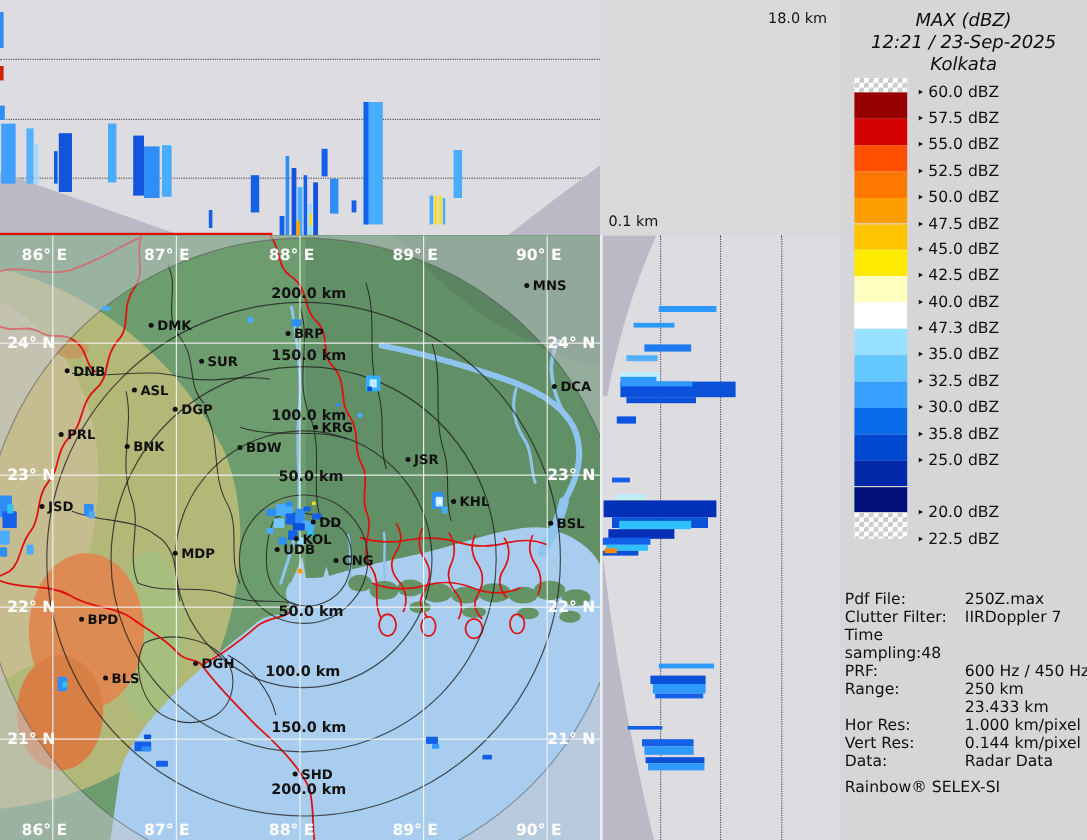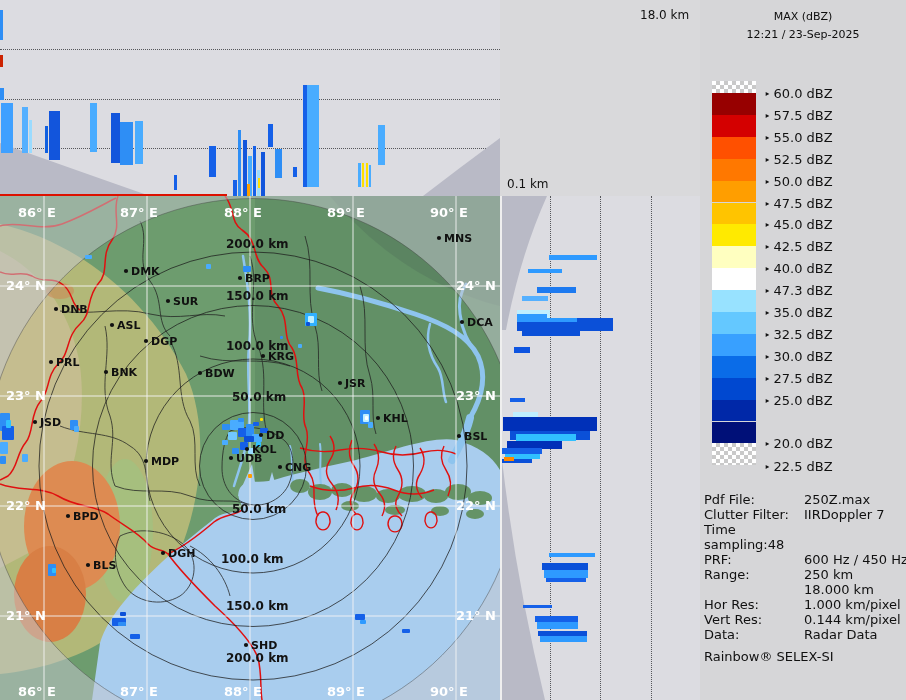--- a/index.html
+++ b/index.html
@@ -9,22 +9,22 @@
   #xsec-top{left:0;top:0;width:500px;height:196px;background:#dcdce1;}
   #xsec-right{left:502px;top:196px;width:198px;height:504px;background:#dcdce1;}
   #map-panel{left:0;top:196px;width:500px;height:504px;background:#6d9c6e;}
   #map-divider{position:absolute;left:500px;top:196px;width:2px;height:504px;background:#efefef;}
   #sidebar{position:absolute;left:700px;top:0;width:206px;height:700px;background:#d6d6d8;}
   .bar{position:absolute;}
   .hgrid{position:absolute;left:0;width:100%;height:0;border-top:1px dotted #55565a;}
   .vgrid{position:absolute;top:0;height:100%;width:0;border-left:1px dotted #55565a;}
   .axis-label{position:absolute;font-size:12px;color:#111;}
   #title-block{position:absolute;left:0;top:8px;width:206px;text-align:center;color:#0d0d0d;}
-  #title-block .t1{font-size:11px;line-height:18px;}
-  #legend{position:absolute;left:12px;top:80px;width:190px;height:400px;}
+  #title-block .t1{font-size:15px;line-height:18px;font-style:italic;}
+  #legend{position:absolute;left:12px;top:64px;width:190px;height:400px;}
   .swatch{position:absolute;left:0;width:44px;}
   .checker{background-color:#fff;background-image:linear-gradient(45deg,#c9c9c9 25%,transparent 25%,transparent 75%,#c9c9c9 75%),linear-gradient(45deg,#c9c9c9 25%,transparent 25%,transparent 75%,#c9c9c9 75%);background-size:8px 8px;background-position:0 0,4px 4px;}
   .legend-label{position:absolute;left:52px;transform:translateY(-50%);font-size:13px;color:#111;white-space:nowrap;}
   .legend-label::before{content:"\2023";margin-right:3px;font-size:11px;}
   #info{position:absolute;left:4px;top:492px;width:200px;font-size:13px;color:#101010;}
   .info-row{display:flex;line-height:15px;}
   .info-label{width:100px;flex:none;}
   .info-value{flex:1;white-space:nowrap;}
   #info-footer{margin-top:7px;line-height:15px;}
   svg text{font-family:"DejaVu Sans","Liberation Sans",sans-serif;}
@@ -367,20 +367,21 @@
           <circle cx="246" cy="449" r="2.1" fill="#111"></circle>
           <text x="251" y="453" fill="#101010" font-size="11">SHD</text>
         </g>
     </svg>
   </div>
 
   <div id="sidebar">
     <div id="title-block">
       <div class="t1">MAX (dBZ)</div>
       <div class="t1">12:21 / 23-Sep-2025</div>
+      <div class="t1">Kolkata</div>
     </div>
     <div id="legend">
         <div class="swatch checker" style="top:1px;height:12px;"></div>
         <div class="swatch" style="top: 13px; height: 21.9px; background: rgb(151, 0, 0);"></div>
         <div class="legend-label" style="top:13.0px;">60.0 dBZ</div>
         <div class="swatch" style="top: 34.9px; height: 21.9px; background: rgb(212, 0, 0);"></div>
         <div class="legend-label" style="top:34.9px;">57.5 dBZ</div>
         <div class="swatch" style="top: 56.8px; height: 21.9px; background: rgb(255, 80, 0);"></div>
         <div class="legend-label" style="top:56.8px;">55.0 dBZ</div>
         <div class="swatch" style="top: 78.7px; height: 21.9px; background: rgb(255, 120, 0);"></div>
@@ -397,21 +398,21 @@
         <div class="legend-label" style="top:188.2px;">40.0 dBZ</div>
         <div class="swatch" style="top: 210.1px; height: 21.9px; background: rgb(152, 226, 255);"></div>
         <div class="legend-label" style="top:210.1px;">47.3 dBZ</div>
         <div class="swatch" style="top: 232px; height: 21.9px; background: rgb(100, 200, 255);"></div>
         <div class="legend-label" style="top:232.0px;">35.0 dBZ</div>
         <div class="swatch" style="top: 253.9px; height: 21.9px; background: rgb(56, 160, 255);"></div>
         <div class="legend-label" style="top:253.9px;">32.5 dBZ</div>
         <div class="swatch" style="top: 275.8px; height: 21.9px; background: rgb(10, 108, 232);"></div>
         <div class="legend-label" style="top:275.8px;">30.0 dBZ</div>
         <div class="swatch" style="top: 297.7px; height: 21.9px; background: rgb(0, 72, 208);"></div>
-        <div class="legend-label" style="top:297.7px;">27.5 dBZ</div>
+        <div class="legend-label" style="top:297.7px;">35.8 dBZ</div>
         <div class="swatch" style="top: 319.6px; height: 21.9px; background: rgb(0, 40, 168);"></div>
         <div class="legend-label" style="top:319.6px;">25.0 dBZ</div>
         <div class="swatch" style="top: 341.5px; height: 21.9px; background: rgb(0, 16, 120);"></div>
         <div class="legend-label" style="top:341.5px;margin-top:44px;">22.5 dBZ</div>
         <div class="swatch checker" style="top:363.4px;height:21.9px;"></div>
         <div class="legend-label" style="top:363.4px;">20.0 dBZ</div>
       </div>
     <div id="info">
       <div id="info-rows">
           <div class="info-row">
@@ -429,21 +430,21 @@
           <div class="info-row">
             <div class="info-label">PRF:</div>
             <div class="info-value">600 Hz / 450 Hz</div>
           </div>
           <div class="info-row">
             <div class="info-label">Range:</div>
             <div class="info-value">250 km</div>
           </div>
           <div class="info-row">
             <div class="info-label"></div>
-            <div class="info-value">18.000 km</div>
+            <div class="info-value">23.433 km</div>
           </div>
           <div class="info-row">
             <div class="info-label">Hor Res:</div>
             <div class="info-value">1.000 km/pixel</div>
           </div>
           <div class="info-row">
             <div class="info-label">Vert Res:</div>
             <div class="info-value">0.144 km/pixel</div>
           </div>
           <div class="info-row">

